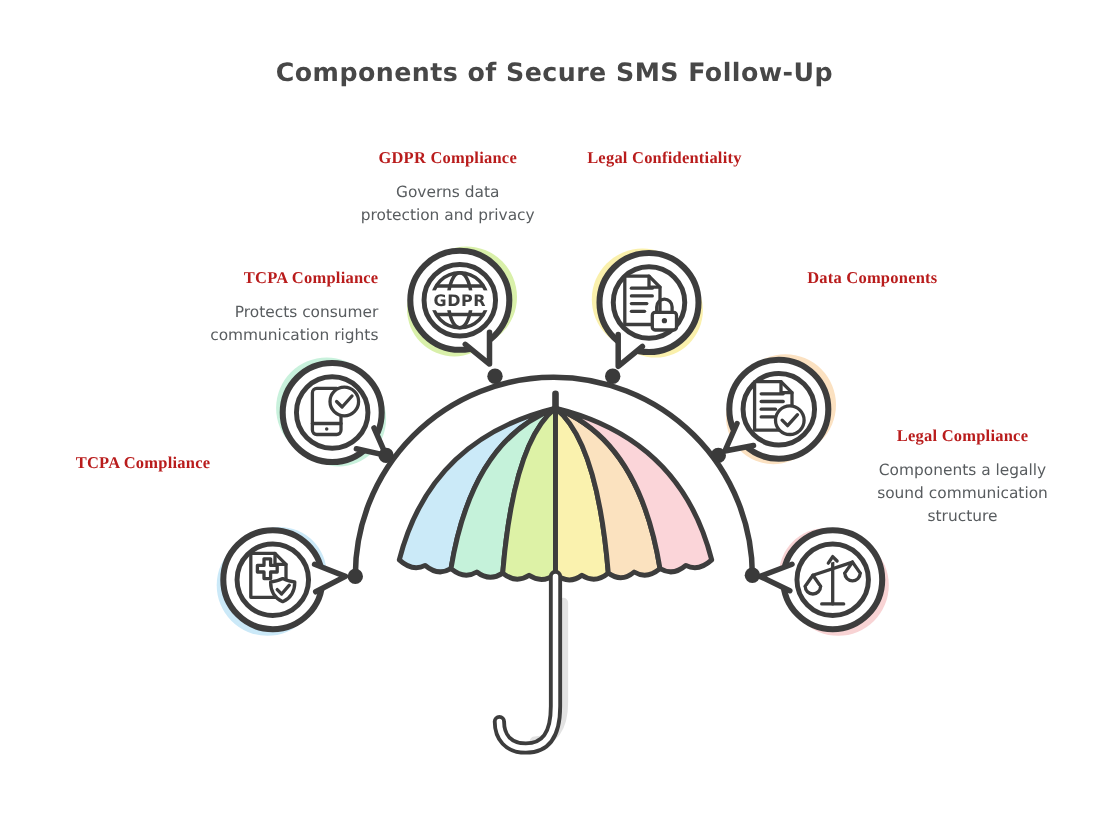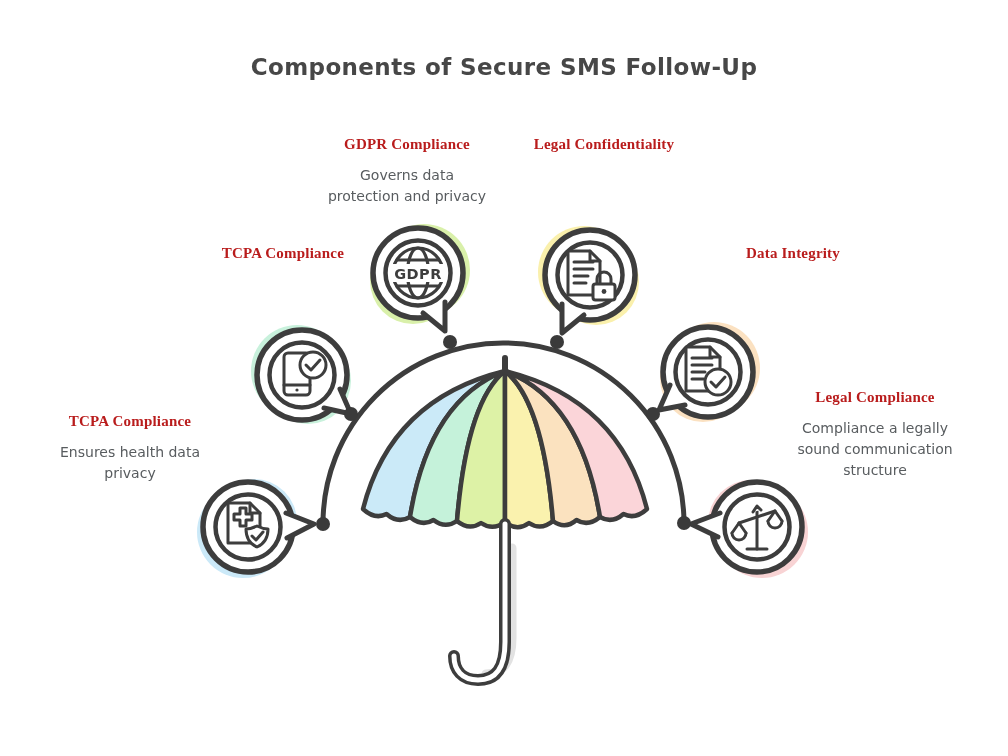--- a/index.html
+++ b/index.html
@@ -171,32 +171,32 @@
     <p class="item-desc">Governs data
 protection and privacy</p>
   </div>
 
   <div class="item-text pos-conf">
     <p class="item-label">Legal Confidentiality</p>
   </div>
 
   <div class="item-text pos-tcpa">
     <p class="item-label">TCPA Compliance</p>
+    <p class="item-desc">Protects consumer
+communication rights</p>
   </div>
 
   <div class="item-text pos-integrity">
-    <p class="item-label">Data Integrity</p>
+    <p class="item-label">Data Components</p>
   </div>
 
   <div class="item-text pos-hipaa">
     <p class="item-label">TCPA Compliance</p>
-    <p class="item-desc">Ensures health data
-privacy</p>
   </div>
 
   <div class="item-text pos-legal">
     <p class="item-label">Legal Compliance</p>
-    <p class="item-desc">Compliance a legally
+    <p class="item-desc">Components a legally
 sound communication
 structure</p>
   </div>
 
 </div>
 
 </body></html>

